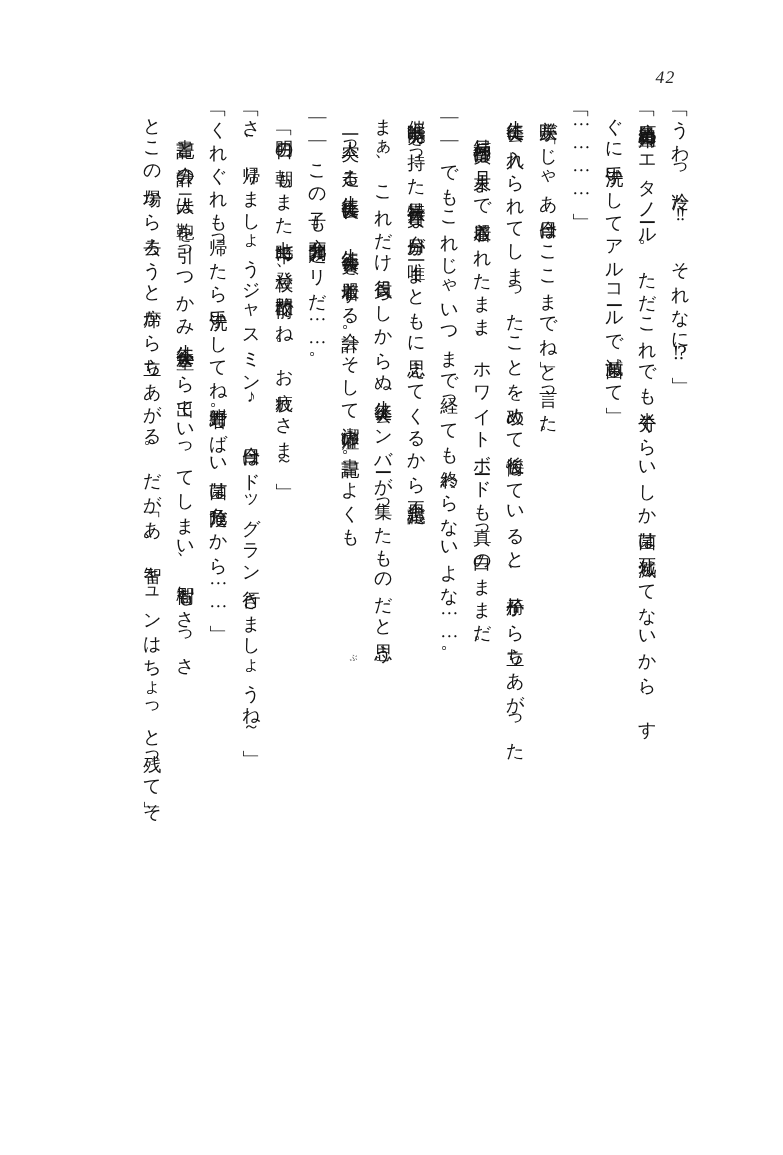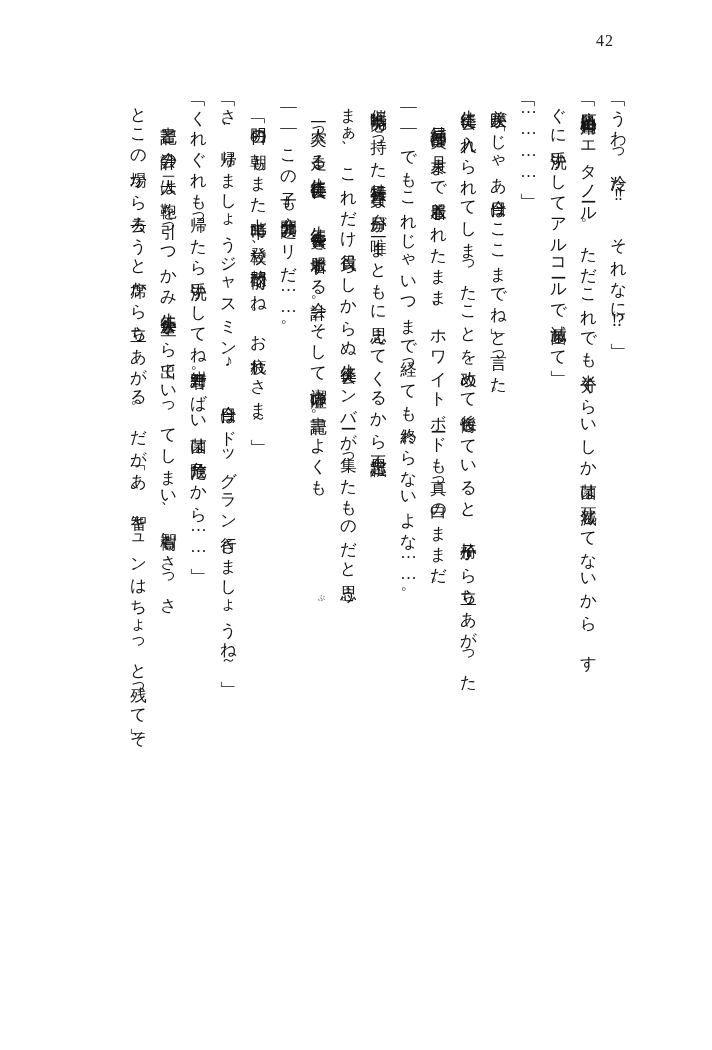--- a/index.html
+++ b/index.html
@@ -18,26 +18,27 @@
   .page {
     position: absolute;
     left: 0;
     top: 0;
     width: 712px;
     height: 1050px;
     background: #ffffff;
   }
   .page-number {
     position: absolute;
-    top: 32px;
+    top: 62px;
     right: 98px;
     font-size: 16px;
     letter-spacing: 1px;
     color: #222;
     font-family: "Liberation Serif", "DejaVu Serif", serif;
+    font-style: italic;
   }
   .text-block {
     position: absolute;
     top: 96px;
     right: 86px;
     left: 78px;
     bottom: 96px;
     display: flex;
     flex-direction: row-reverse;
     align-items: flex-start;

